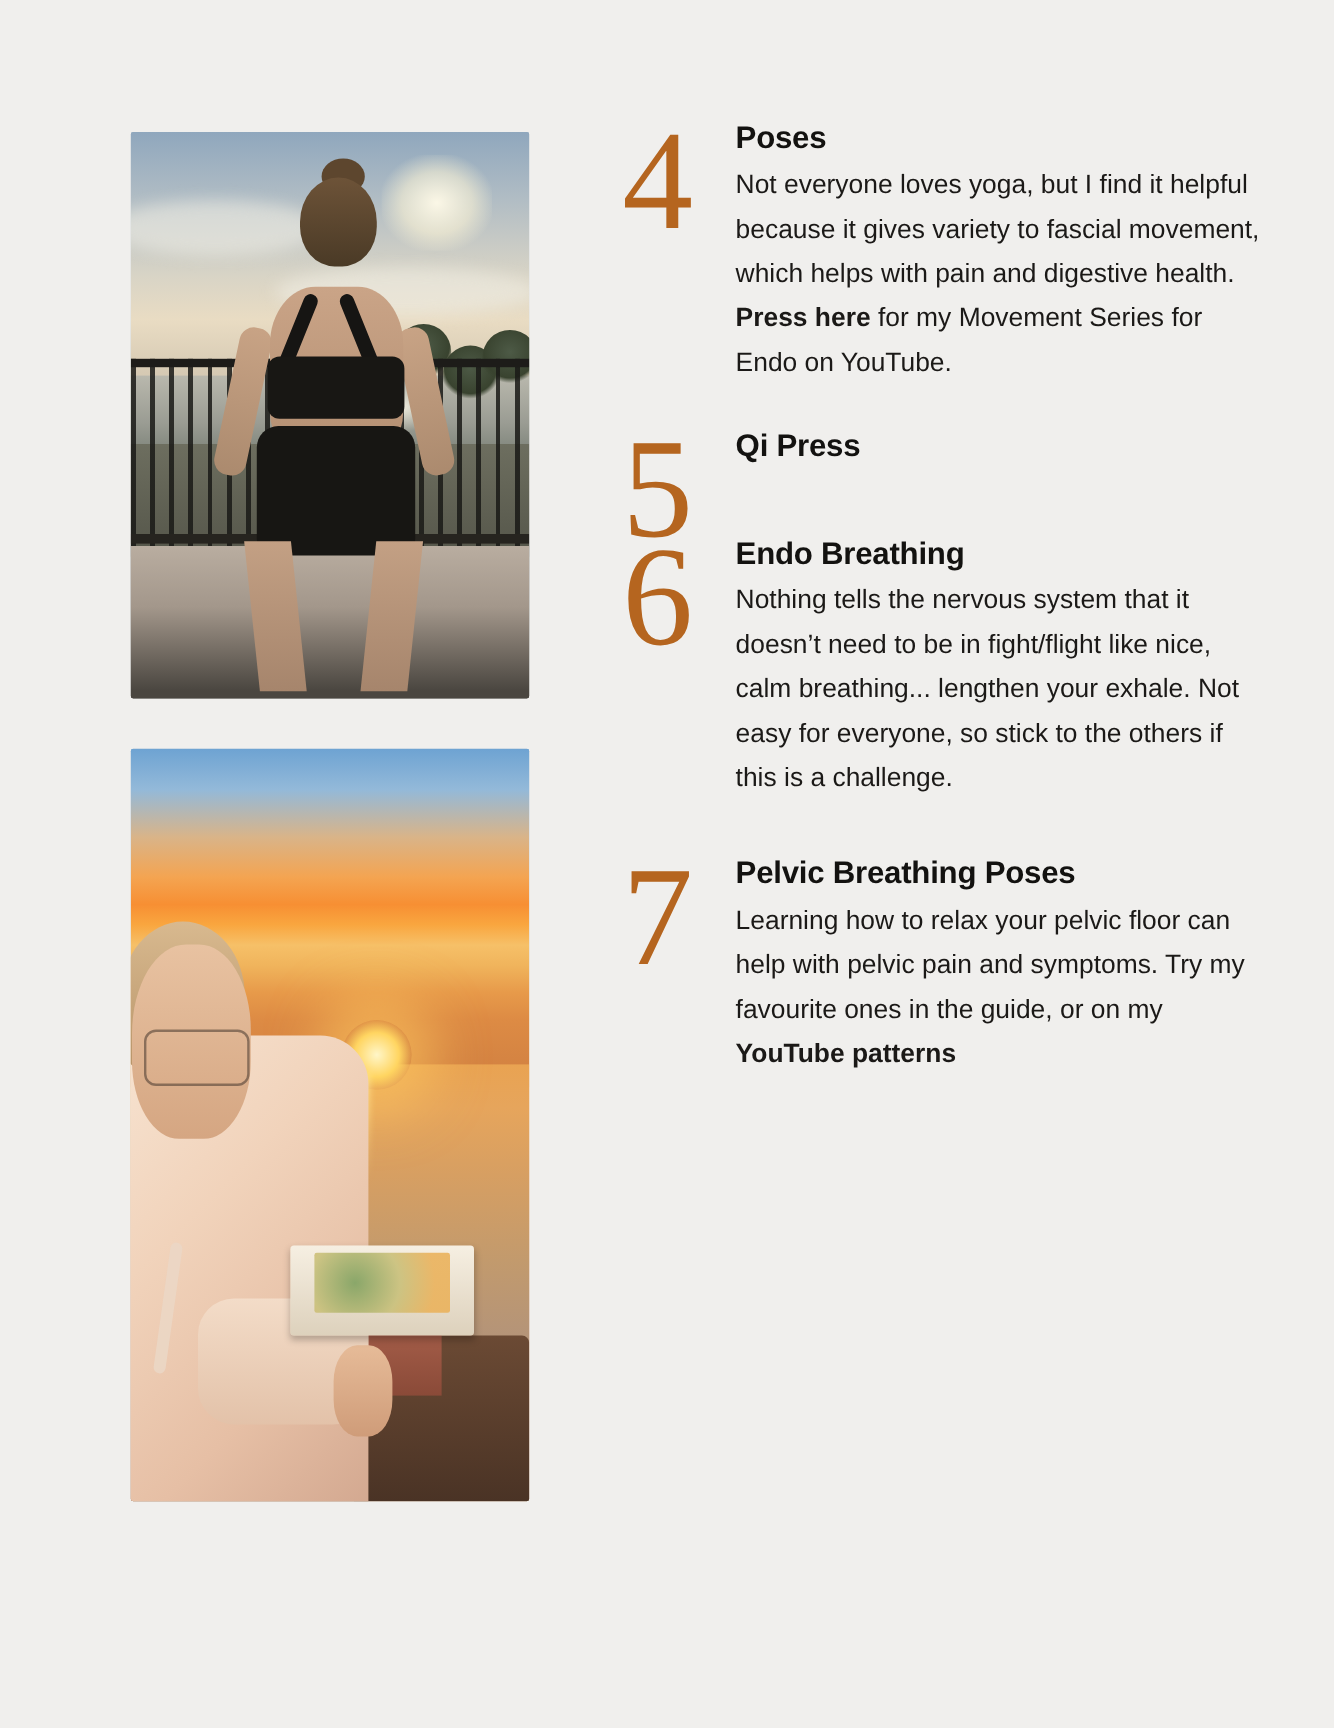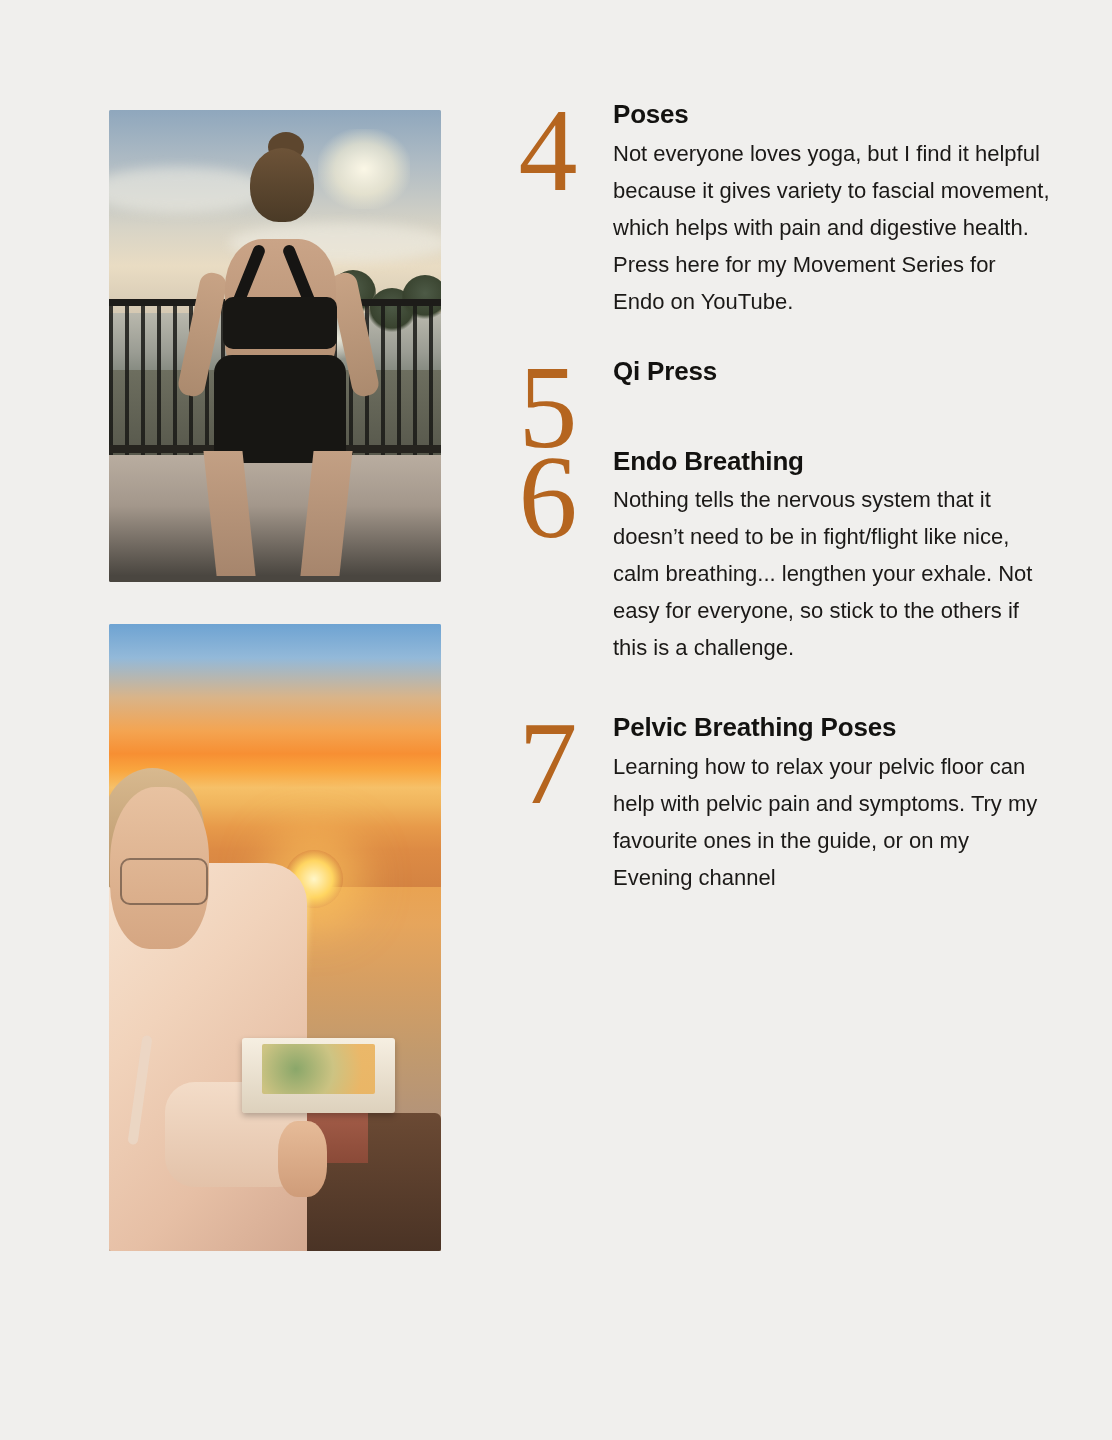--- a/index.html
+++ b/index.html
@@ -273,21 +273,21 @@
 
   .item-text {
     font-size: 22px;
     line-height: 1.68;
     color: #1b1917;
     margin: 0;
     font-weight: 400;
   }
 
   .item-text b {
-    font-weight: 400;
+    font-weight: 700;
   }
 
   
   .item-yoga { margin-bottom: 36px; }
   .item-qigong { margin-bottom: 60px; }
   .item-breathing { margin-bottom: 46px; }
   .item-pelvic { margin-bottom: 0; }
 </style>
 </head>
 <body>
@@ -375,19 +375,19 @@
       <div class="item-body">
         <h2 class="item-title">Endo Breathing</h2>
         <p class="item-text"><span>Nothing tells the nervous system that it doesn’t need to be in fight/flight like nice, calm breathing... lengthen your exhale. Not easy for everyone, so stick to the others if this is a challenge.</span></p>
       </div>
     </div>
 
     <div class="item item-pelvic">
       <div class="num">7</div>
       <div class="item-body">
         <h2 class="item-title">Pelvic Breathing Poses</h2>
-        <p class="item-text"><span>Learning how to relax your pelvic floor can help with pelvic pain and symptoms. Try my favourite ones in the guide, or on my </span><b>Evening channel</b><span></span></p>
+        <p class="item-text"><span>Learning how to relax your pelvic floor can help with pelvic pain and symptoms. Try my favourite ones in the guide, or on my </span><b>YouTube patterns</b><span></span></p>
       </div>
     </div>
 
   </div>
 
 </div>
 
 </body></html>

